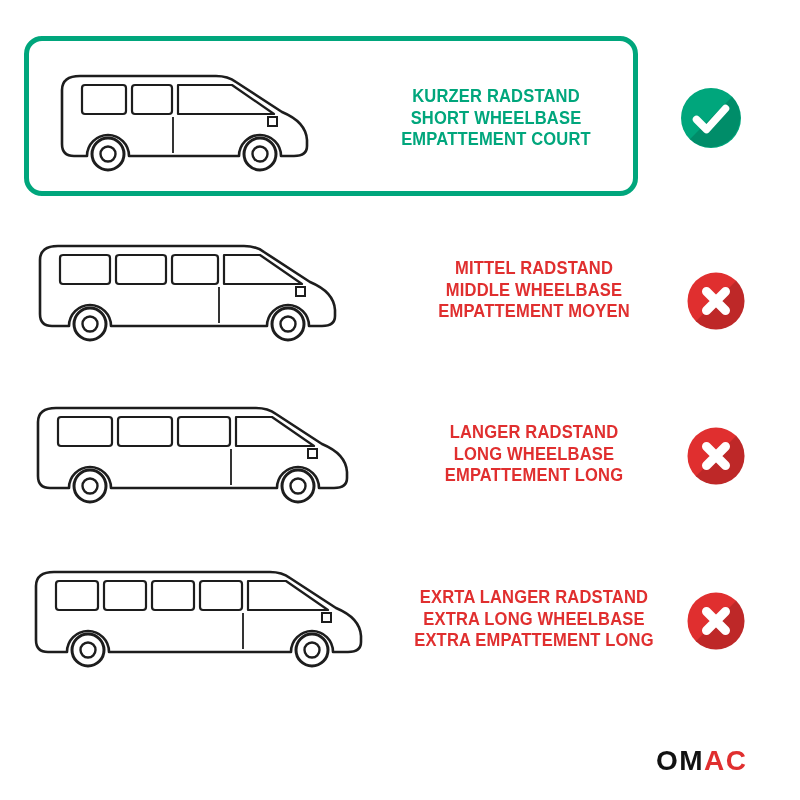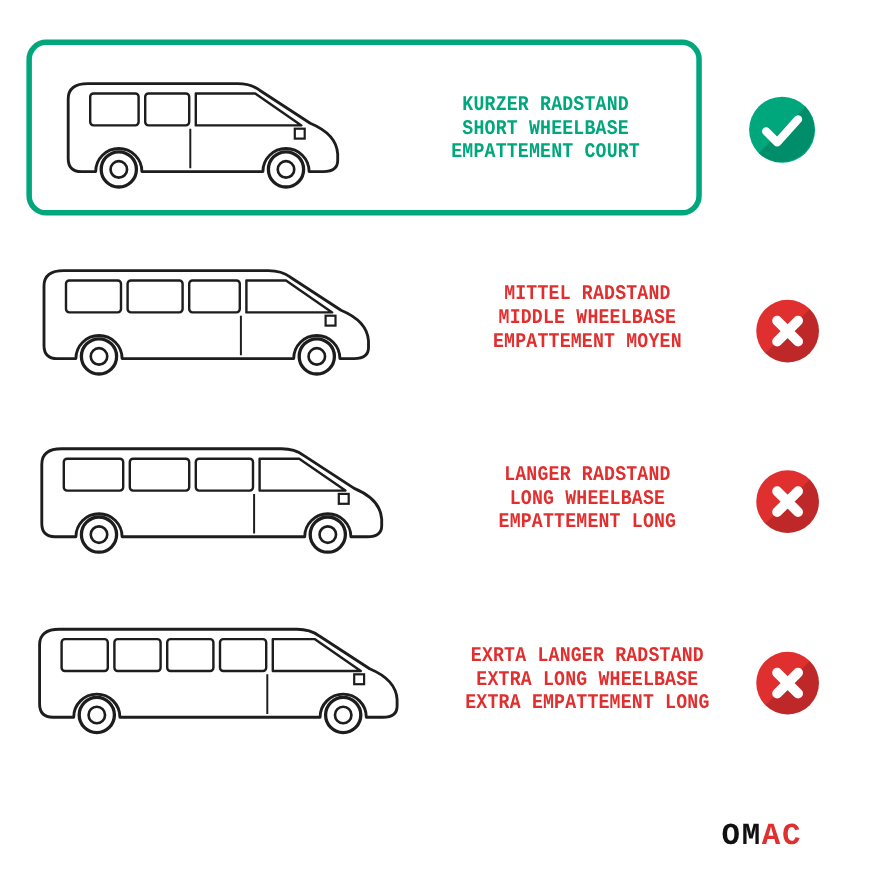--- a/index.html
+++ b/index.html
@@ -4,21 +4,21 @@
 <style>
   :root{
     --green:#00a67c;
     --red:#e02f2f;
     --ink:#1d1d1d;
     --logo-dark:#111111;
   }
   html,body{margin:0;padding:0;background:#ffffff;}
   .canvas{
     position:relative;width:800px;height:800px;background:#ffffff;overflow:hidden;
-    font-family:Liberation Mono, monospace;
+    font-family:Liberation Sans, sans-serif;
   }
   .select-box{
     position:absolute;left:24px;top:36px;width:614px;height:160px;
     border:5px solid var(--green);border-radius:18px;box-sizing:border-box;
   }
   .van{position:absolute;line-height:0;}
   #van1{left:56px;top:60px;}
   #van2{left:34px;top:230px;}
   #van3{left:32px;top:392px;}
   #van4{left:30px;top:556px;}

